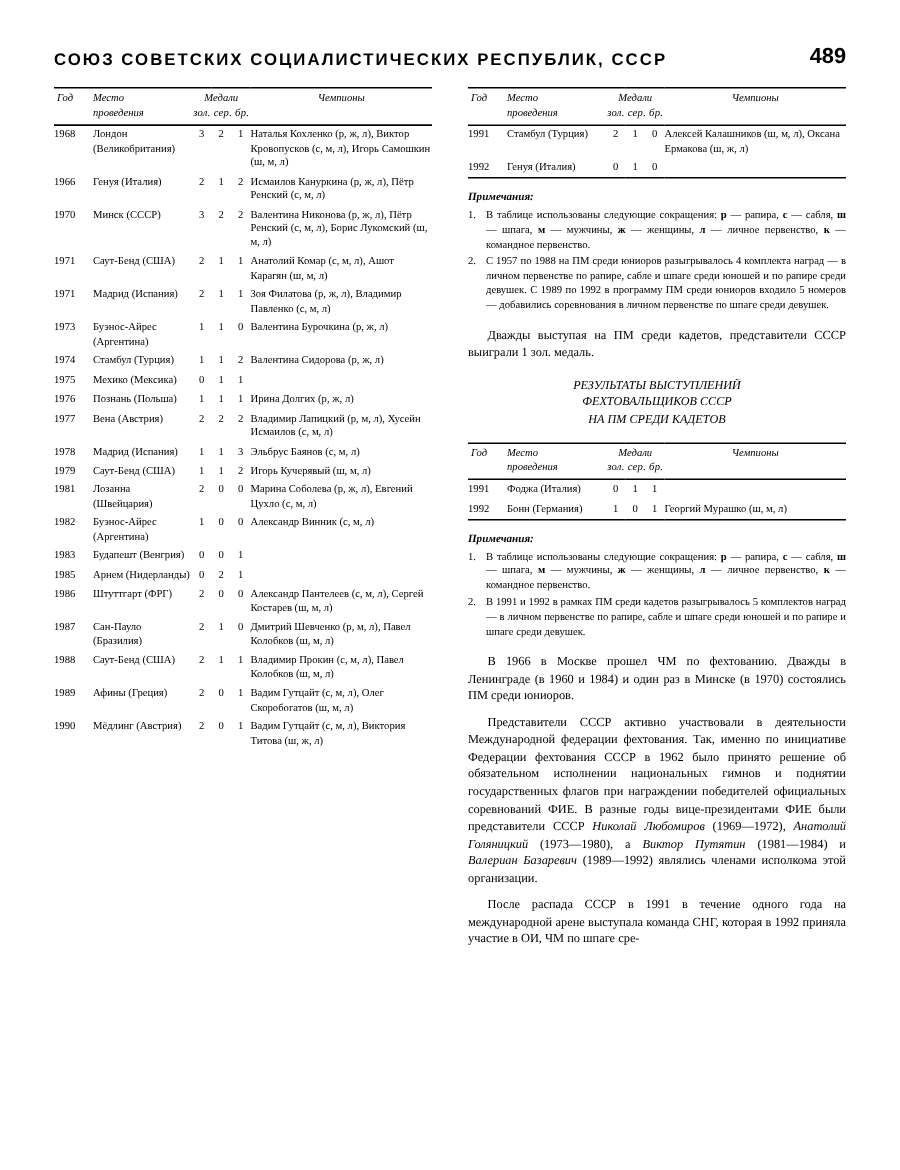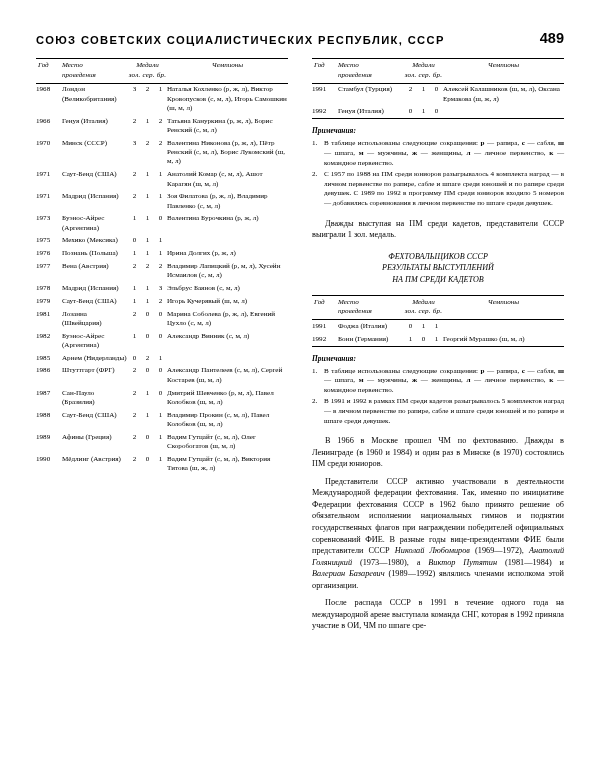--- a/index.html
+++ b/index.html
@@ -151,21 +151,21 @@
             <td class="c-s">2</td>
             <td class="c-b">1</td>
             <td class="c-champ">Наталья Кохленко (р, ж, л), Виктор Кровопусков (с, м, л), Игорь Самошкин (ш, м, л)</td>
           </tr>
           <tr>
             <td class="c-year">1966</td>
             <td class="c-place">Генуя (Италия)</td>
             <td class="c-g">2</td>
             <td class="c-s">1</td>
             <td class="c-b">2</td>
-            <td class="c-champ">Татьяна Кануркина (р, ж, л), Борис Ренский (с, м, л)</td>
+            <td class="c-champ">Исмаилов Кануркина (р, ж, л), Пётр Ренский (с, м, л)</td>
           </tr>
           <tr>
             <td class="c-year">1970</td>
             <td class="c-place">Минск (СССР)</td>
             <td class="c-g">3</td>
             <td class="c-s">2</td>
             <td class="c-b">2</td>
             <td class="c-champ">Валентина Никонова (р, ж, л), Пётр Ренский (с, м, л), Борис Лукомский (ш, м, л)</td>
           </tr>
           <tr>
@@ -186,20 +186,28 @@
           </tr>
           <tr>
             <td class="c-year">1973</td>
             <td class="c-place">Буэнос-Айрес (Аргентина)</td>
             <td class="c-g">1</td>
             <td class="c-s">1</td>
             <td class="c-b">0</td>
             <td class="c-champ">Валентина Бурочкина (р, ж, л)</td>
           </tr>
           <tr>
+            <td class="c-year">1974</td>
+            <td class="c-place">Стамбул (Турция)</td>
+            <td class="c-g">1</td>
+            <td class="c-s">1</td>
+            <td class="c-b">2</td>
+            <td class="c-champ">Валентина Сидорова (р, ж, л)</td>
+          </tr>
+          <tr>
             <td class="c-year">1975</td>
             <td class="c-place">Мехико (Мексика)</td>
             <td class="c-g">0</td>
             <td class="c-s">1</td>
             <td class="c-b">1</td>
             <td class="c-champ"></td>
           </tr>
           <tr>
             <td class="c-year">1976</td>
             <td class="c-place">Познань (Польша)</td>
@@ -240,20 +248,28 @@
             <td class="c-b">0</td>
             <td class="c-champ">Марина Соболева (р, ж, л), Евгений Цухло (с, м, л)</td>
           </tr>
           <tr>
             <td class="c-year">1982</td>
             <td class="c-place">Буэнос-Айрес (Аргентина)</td>
             <td class="c-g">1</td>
             <td class="c-s">0</td>
             <td class="c-b">0</td>
             <td class="c-champ">Александр Винник (с, м, л)</td>
+          </tr>
+          <tr>
+            <td class="c-year">1983</td>
+            <td class="c-place">Будапешт (Венгрия)</td>
+            <td class="c-g">0</td>
+            <td class="c-s">0</td>
+            <td class="c-b">1</td>
+            <td class="c-champ"></td>
           </tr>
           <tr>
             <td class="c-year">1985</td>
             <td class="c-place">Арнем (Нидерланды)</td>
             <td class="c-g">0</td>
             <td class="c-s">2</td>
             <td class="c-b">1</td>
             <td class="c-champ"></td>
           </tr>
           <tr>
@@ -356,22 +372,22 @@
             <div class="note-body"><span>С 1957 по 1988 на ПМ среди юниоров разыгрывалось 4 комплекта наград — в личном первенстве по рапире, сабле и шпаге среди юношей и по рапире среди девушек. С 1989 по 1992 в программу ПМ среди юниоров входило 5 номеров — добавились соревнования в личном первенстве по шпаге среди девушек.</span></div>
           </div>
         </div>
     </div>
 
     <div class="gap-sm"></div>
 
     <p class="body">Дважды выступая на ПМ среди кадетов, представители СССР выиграли 1 зол. медаль.</p>
 
     <div class="tbl-title">
+      <span>РЕЗУЛЬТАТЫ ВЫСТУПЛЕНИЙ</span>
       <span>ФЕХТОВАЛЬЩИКОВ СССР</span>
-      <span>РЕЗУЛЬТАТЫ ВЫСТУПЛЕНИЙ</span>
       <span>НА ПМ СРЕДИ КАДЕТОВ</span>
     </div>
 
     <table class="fenc">
       <thead>
         <tr class="thead-row">
           <td class="th-year">Год</td>
           <td class="th-place">
             <span>Место</span><br>
             <span>проведения</span>

